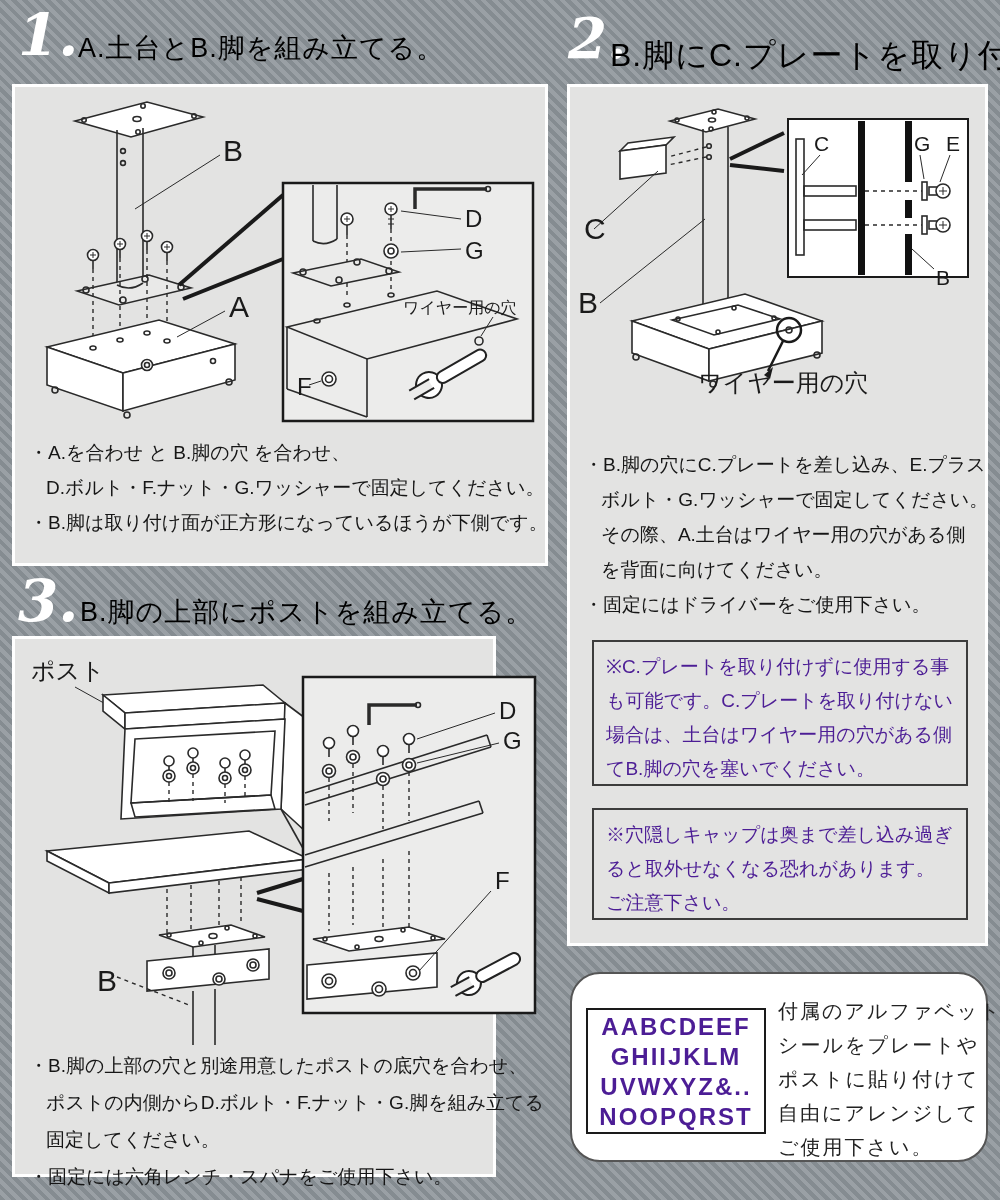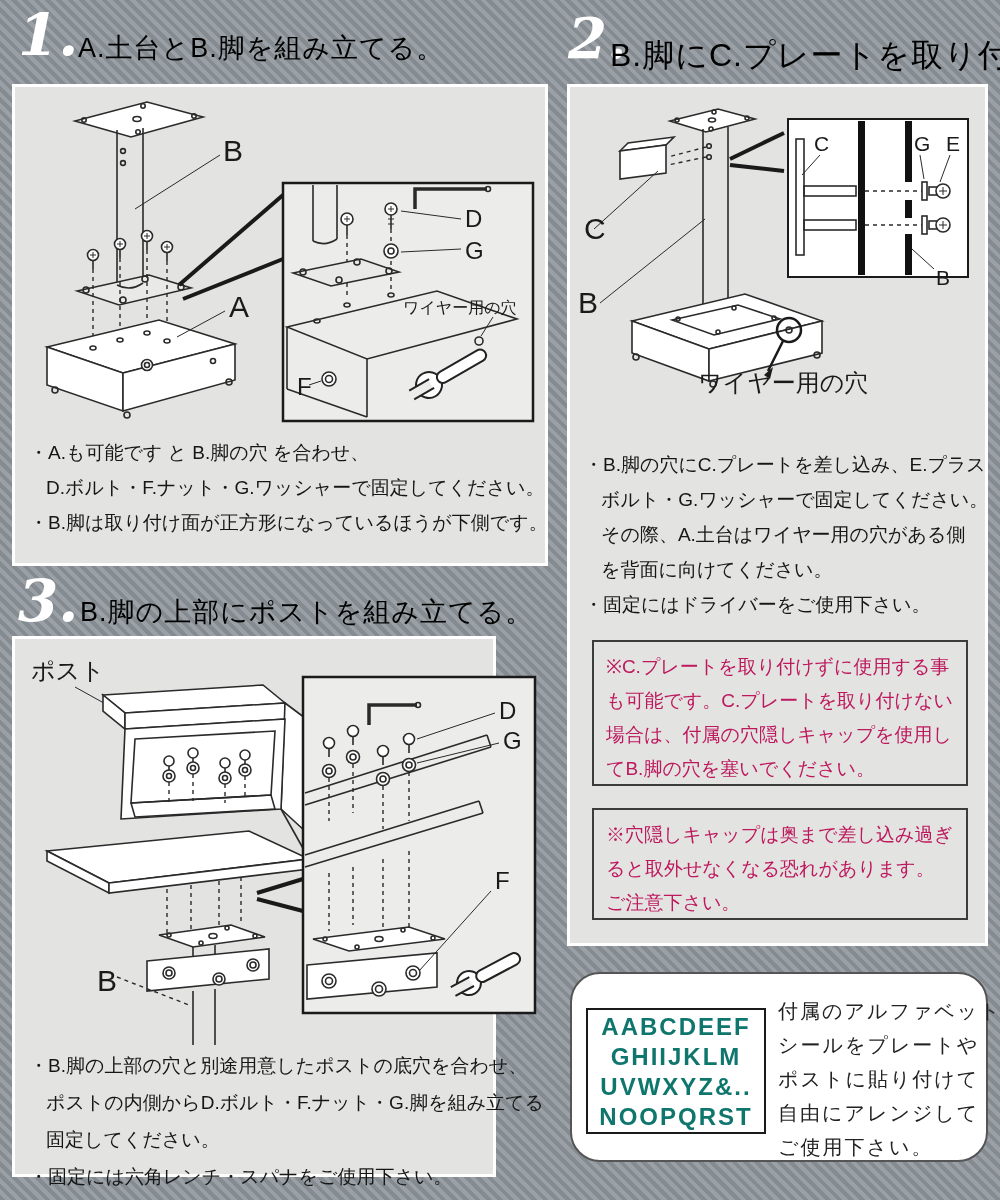--- a/index.html
+++ b/index.html
@@ -15,31 +15,31 @@
   .hdr-title{
     position:absolute;color:#000000;font-size:27px;letter-spacing:1px;white-space:nowrap;
   }
   .panel{
     position:absolute;background:#e3e3e2;border:3px solid #ffffff;box-sizing:border-box;
   }
   .txtblock{position:absolute;color:#161616;font-size:19px;line-height:35px;white-space:nowrap;}
   .cont{margin-left:17px;}
   .notebox{
     position:absolute;border:2px solid #3c3c3c;box-sizing:border-box;
-    padding:8px 12px;color:#be185d;font-size:19px;line-height:34px;white-space:nowrap;
+    padding:8px 12px;color:#4c1d95;font-size:19px;line-height:34px;white-space:nowrap;
   }
   #sticker-panel{
     position:absolute;background:#ffffff;border:2px solid #555;border-radius:30px;
     box-sizing:border-box;
   }
   #alphabet-box{
     position:absolute;left:14px;top:34px;width:180px;height:126px;
     border:2px solid #1a1a1a;box-sizing:border-box;background:#fff;
     text-align:center;font-weight:bold;font-size:24px;line-height:30px;
-    letter-spacing:2px;color:#0f766e;padding-top:2px;
+    letter-spacing:2px;color:#4c1d95;padding-top:2px;
   }
   #sticker-text{
     position:absolute;left:206px;top:20px;color:#222;font-size:20px;line-height:34px;
     letter-spacing:2px;white-space:nowrap;
   }
   svg{position:absolute;}
   .ln{stroke:#2a2a2a;fill:none;stroke-width:1.6;}
   .fw{stroke:#2a2a2a;fill:#ffffff;stroke-width:1.6;}
   .fp{stroke:#2a2a2a;fill:#e9e9e8;stroke-width:1.6;}
   .dash{stroke:#2a2a2a;fill:none;stroke-width:1.4;stroke-dasharray:4 4;}
@@ -196,21 +196,21 @@
       <g transform="translate(412,296) rotate(-30)">
         <circle cx="0" cy="0" r="13" fill="#fff" stroke="#222" stroke-width="2"></circle>
         <rect x="-22" y="-5" width="24" height="10" fill="#ececeb"></rect>
         <line x1="-20" y1="-5" x2="3" y2="-5" stroke="#222" stroke-width="2"></line>
         <line x1="-20" y1="5" x2="3" y2="5" stroke="#222" stroke-width="2"></line>
         <rect x="10" y="-6" width="55" height="12" rx="6" fill="#fff" stroke="#222" stroke-width="2"></rect>
       </g>
     </g>
   </svg>
   <div class="txtblock" style="left:14px;top:348px;">
-    <div>・A.も可能です と B.脚の穴 を合わせ、</div>
+    <div>・A.を合わせ と B.脚の穴 を合わせ、</div>
     <div class="cont">D.ボルト・F.ナット・G.ワッシャーで固定してください。</div>
     <div>・B.脚は取り付け面が正方形になっているほうが下側です。</div>
   </div>
 </div>
 
 <div class="panel" style="left:567px;top:84px;width:421px;height:862px;">
   <svg style="left:0px;top:2px;" width="415" height="312" viewBox="0 0 415 312">
     <g>
 
       <polygon class="fw" points="100,32 148,20 185,30 136,43"></polygon>
@@ -292,21 +292,21 @@
   <div class="txtblock" style="left:14px;top:360px;">
     <div>・B.脚の穴にC.プレートを差し込み、E.プラス</div>
     <div class="cont">ボルト・G.ワッシャーで固定してください。</div>
     <div class="cont">その際、A.土台はワイヤー用の穴がある側</div>
     <div class="cont">を背面に向けてください。</div>
     <div>・固定にはドライバーをご使用下さい。</div>
   </div>
   <div class="notebox" style="left:22px;top:553px;width:376px;height:146px;">
     <div>※C.プレートを取り付けずに使用する事</div>
     <div>も可能です。C.プレートを取り付けない</div>
-    <div>場合は、付属の穴隠しキャップを使用し</div>
+    <div>場合は、土台はワイヤー用の穴がある側</div>
     <div>てB.脚の穴を塞いでください。</div>
   </div>
   <div class="notebox" style="left:22px;top:721px;width:376px;height:112px;">
     <div>※穴隠しキャップは奥まで差し込み過ぎ</div>
     <div>ると取外せなくなる恐れがあります。</div>
     <div>ご注意下さい。</div>
   </div>
 </div>
 
 <div class="panel" style="left:12px;top:636px;width:484px;height:541px;">

